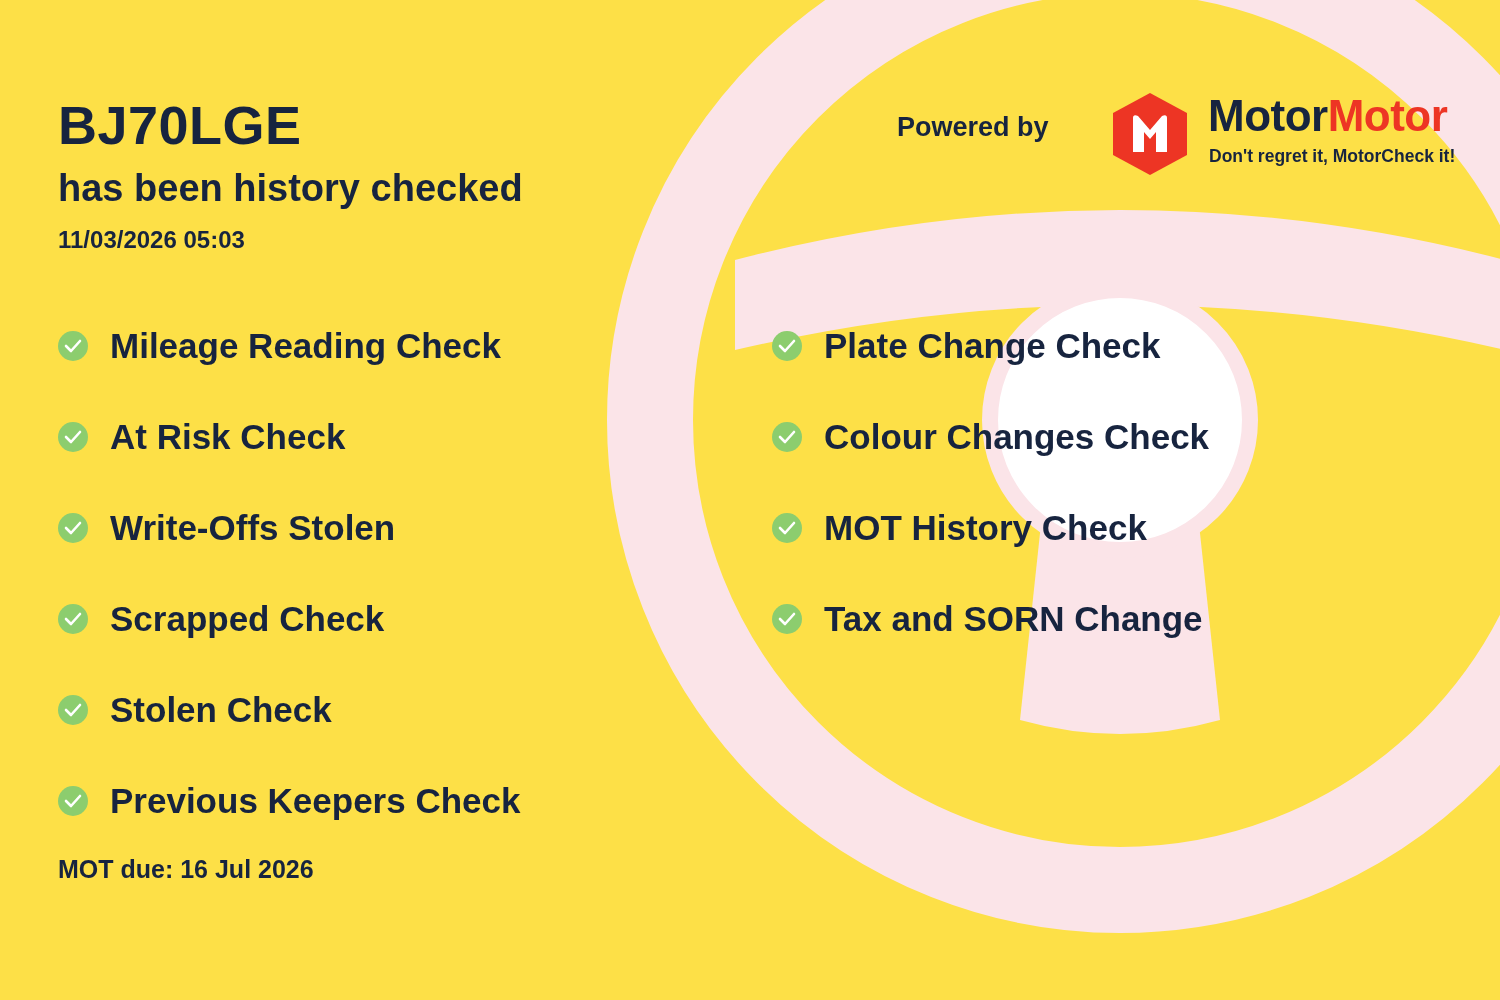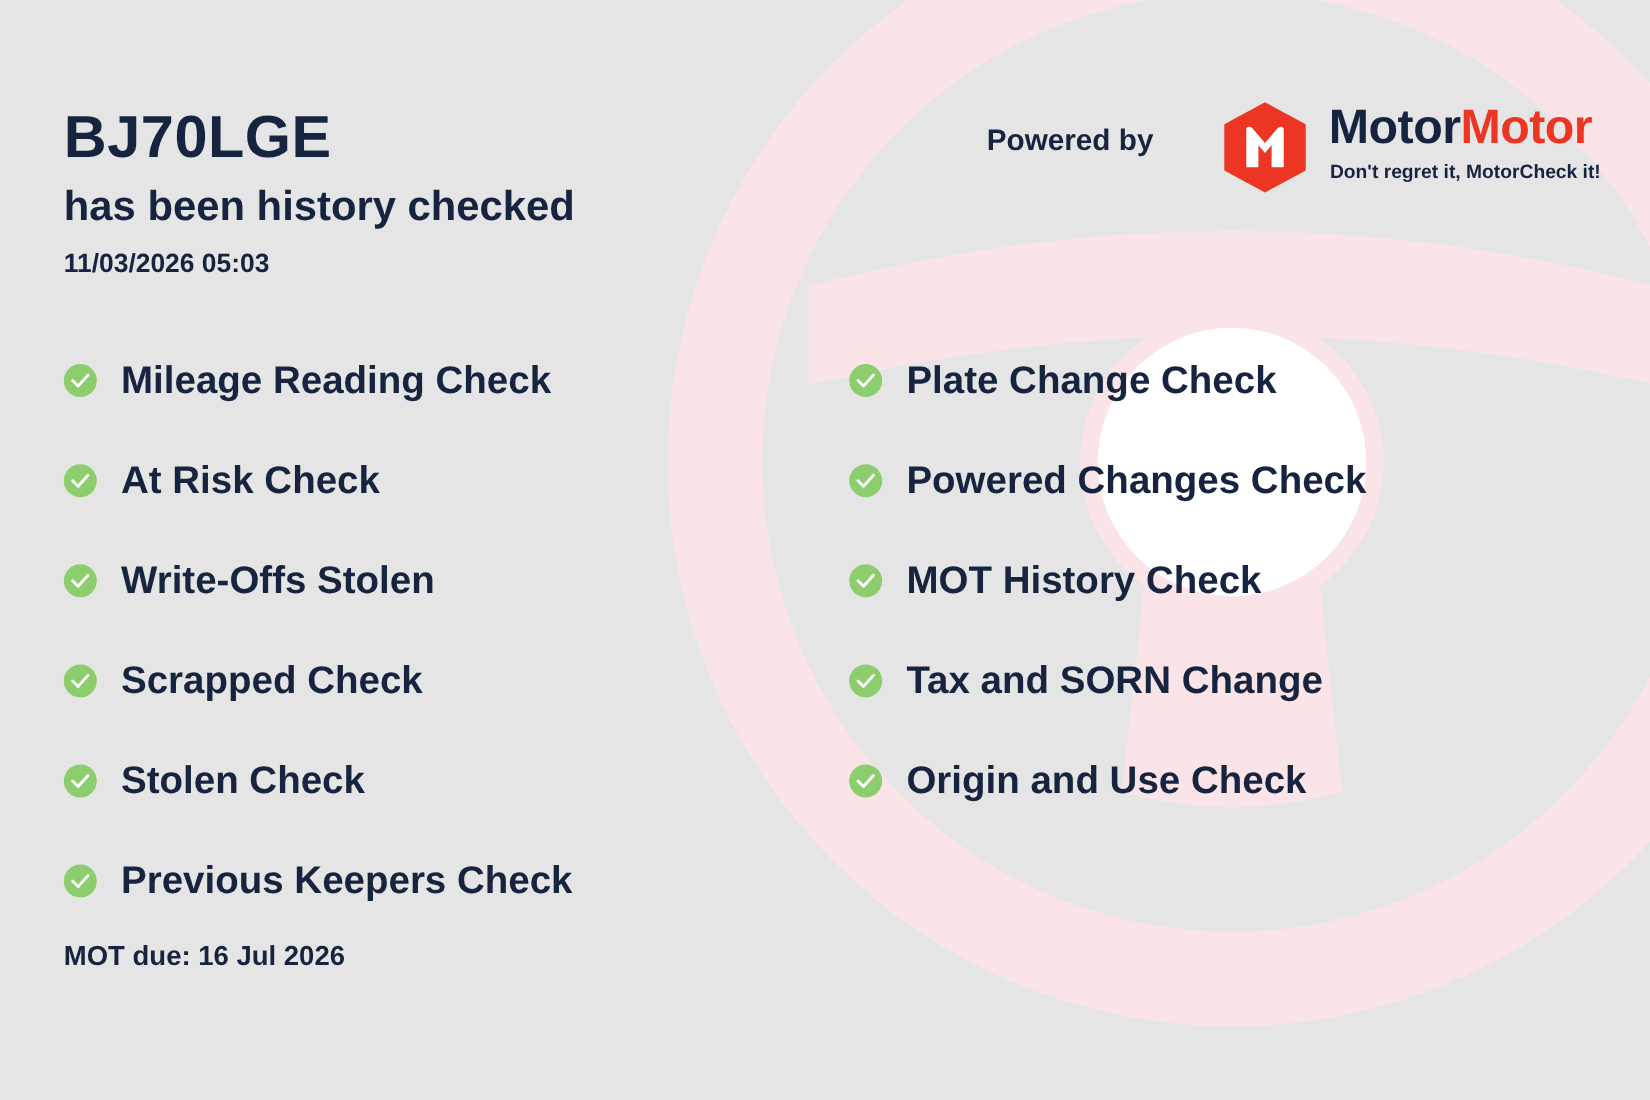--- a/index.html
+++ b/index.html
@@ -9,21 +9,21 @@
     width: 1500px;
     height: 1000px;
     overflow: hidden;
     background: #ffffff;
     font-family: "Liberation Sans", sans-serif;
   }
   .canvas {
     position: relative;
     width: 1500px;
     height: 1000px;
-    background: #e5e5e5;
+    background: #fde047;
     overflow: hidden;
   }
 
   
   .wheel-wrap {
     position: absolute;
     left: 560px;
     top: -170px;
     width: 1120px;
     height: 1180px;
@@ -242,43 +242,35 @@
           </svg>
       </span>
       <span class="check-label">Plate Change Check</span>
     </div>
     <div class="check-item">
       <span class="tick">
         <svg width="18" height="14" viewBox="0 0 18 14">
             <path d="M2 7 L7 12 L16 2" fill="none" stroke="#ffffff" stroke-width="2.6" stroke-linecap="round" stroke-linejoin="round"></path>
           </svg>
       </span>
-      <span class="check-label">Powered Changes Check</span>
+      <span class="check-label">Colour Changes Check</span>
     </div>
     <div class="check-item">
       <span class="tick">
         <svg width="18" height="14" viewBox="0 0 18 14">
             <path d="M2 7 L7 12 L16 2" fill="none" stroke="#ffffff" stroke-width="2.6" stroke-linecap="round" stroke-linejoin="round"></path>
           </svg>
       </span>
       <span class="check-label">MOT History Check</span>
     </div>
     <div class="check-item">
       <span class="tick">
         <svg width="18" height="14" viewBox="0 0 18 14">
             <path d="M2 7 L7 12 L16 2" fill="none" stroke="#ffffff" stroke-width="2.6" stroke-linecap="round" stroke-linejoin="round"></path>
           </svg>
       </span>
       <span class="check-label">Tax and SORN Change</span>
     </div>
-    <div class="check-item">
-      <span class="tick">
-        <svg width="18" height="14" viewBox="0 0 18 14">
-            <path d="M2 7 L7 12 L16 2" fill="none" stroke="#ffffff" stroke-width="2.6" stroke-linecap="round" stroke-linejoin="round"></path>
-          </svg>
-      </span>
-      <span class="check-label">Origin and Use Check</span>
-    </div>
   </div>
 
   <div class="mot-due">MOT due: 16 Jul 2026</div>
 
 </div>
 
 </body></html>

